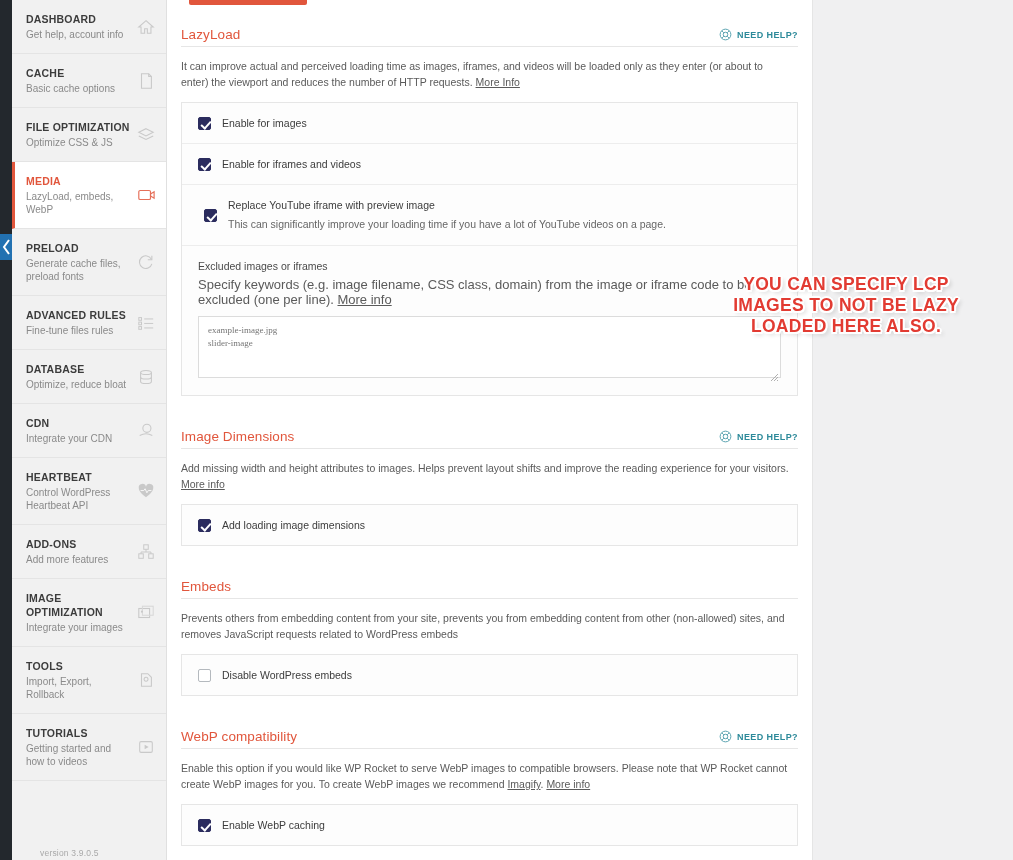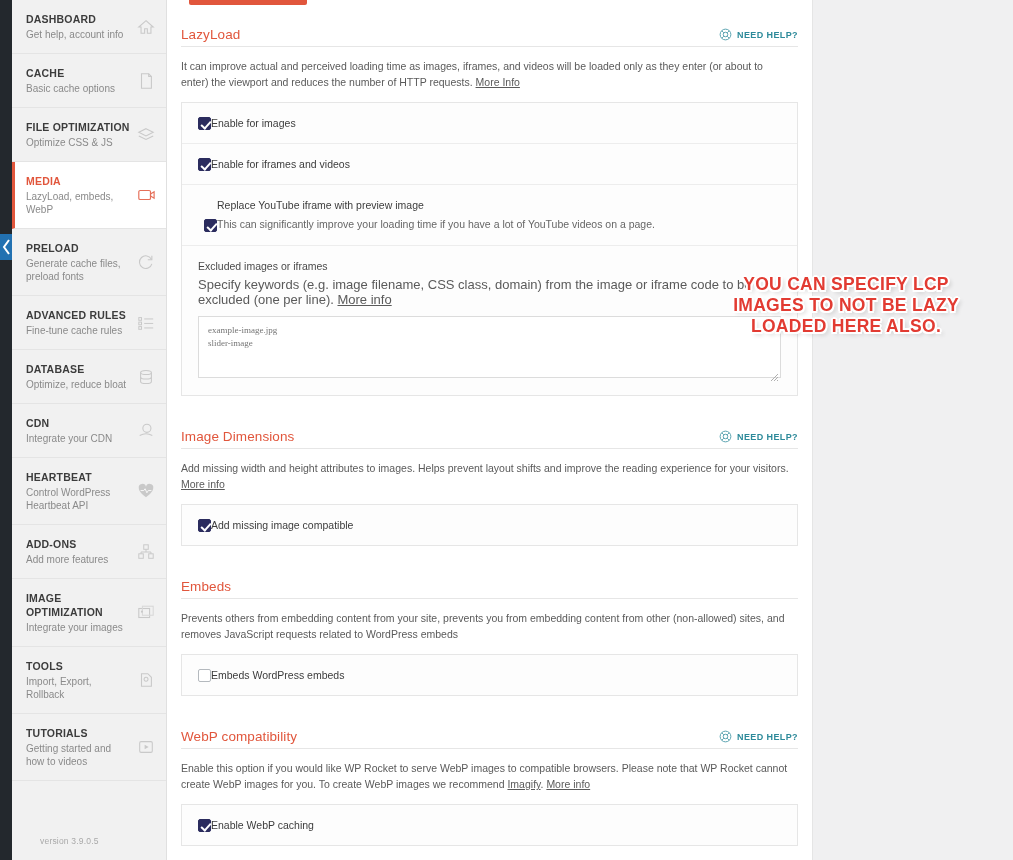--- a/index.html
+++ b/index.html
@@ -54,21 +54,21 @@
   .nav-item.active .nav-sub { color: #8a8a8a; }
   .nav-icon {
     position: absolute; right: 10px; top: 50%; transform: translateY(-50%);
     width: 20px; height: 20px; opacity: .45;
     display: flex; align-items: center; justify-content: center;
   }
   .nav-item.active .nav-icon { opacity: .85; }
   .nav-icon svg { display: block; }
 
   .version {
-    position: absolute; left: 28px; bottom: 14px;
+    position: absolute; left: 28px; bottom: 2px;
     font-size: 8.5px; color: #a9a9a9; letter-spacing: .2px; text-align: center;
   }
 
   
   .content-wrap {
     flex: none; width: 646px; height: 860px;
     background: #ffffff;
     border-right: 1px solid #e5e5e5;
     overflow: hidden;
     position: relative;
@@ -109,21 +109,21 @@
   .panel {
     border: 1px solid #e6e6e6; background: #fdfdfd;
   }
   .panel-row {
     padding: 13px 16px;
     border-bottom: 1px solid #ededed;
   }
   .panel-row:last-child { border-bottom: none; }
   .panel-row.nosep { border-bottom: none; }
 
-  .cb-line { display: flex; align-items: flex-end; }
+  .cb-line { display: flex; align-items: center; gap: 11px; }
   .cbox {
     width: 13px; height: 13px; flex: none; margin-top: 1px;
     border: 1px solid #b4b9be; background: #fff; border-radius: 2px;
     position: relative; cursor: pointer;
   }
   .cbox.checked { background: #2b2c5e; border-color: #2b2c5e; }
   .cbox.checked::after {
     content: ""; position: absolute;
     left: 3.5px; top: 0.5px; width: 4px; height: 8px;
     border: solid #ffffff; border-width: 0 2px 2px 0;
@@ -245,21 +245,21 @@
       <span class="nav-icon">
         <svg width="18" height="18" viewBox="0 0 20 20">
             <path d="M16 7 A7 7 0 1 0 16.5 12" fill="none" stroke="#999" stroke-width="1.2"></path>
             <path d="M16.5 3 L16.5 7.5 L12 7.5" fill="none" stroke="#999" stroke-width="1.2"></path>
           </svg>
       </span>
     </div>
 
     <div class="nav-item">
       <div class="nav-title">ADVANCED RULES</div>
-      <div class="nav-sub">Fine-tune cache rules</div>
+      <div class="nav-sub">Fine-tune files rules</div>
       <span class="nav-icon">
         <svg width="18" height="18" viewBox="0 0 20 20">
             <rect x="2" y="4" width="3" height="3" fill="none" stroke="#999" stroke-width="1.1"></rect>
             <rect x="2" y="9" width="3" height="3" fill="none" stroke="#999" stroke-width="1.1"></rect>
             <rect x="2" y="14" width="3" height="3" fill="none" stroke="#999" stroke-width="1.1"></rect>
             <path d="M8 5.5 H18 M8 10.5 H18 M8 15.5 H18" stroke="#999" stroke-width="1.1"></path>
           </svg>
       </span>
     </div>
 
@@ -434,38 +434,38 @@
           </div>
         </div>
         <div class="sec-desc">
           <span>Add missing width and height attributes to images. Helps prevent layout shifts and improve the reading experience for your visitors.</span>
           <span class="link">More info</span>
         </div>
         <div class="panel">
           <div class="panel-row nosep">
             <div class="cb-line">
               <span class="cbox checked"></span>
-              <span class="cb-text">Add missing image compatible</span>
+              <span class="cb-text">Add loading image dimensions</span>
             </div>
           </div>
         </div>
       </div>
 
       <div class="spacer-lg"></div>
 
       <div class="section">
         <div class="sec-head">
           <div class="sec-title">Embeds</div>
         </div>
         <div class="sec-desc">Prevents others from embedding content from your site, prevents you from embedding content from other (non-allowed) sites, and removes JavaScript requests related to WordPress embeds</div>
         <div class="panel">
           <div class="panel-row nosep">
             <div class="cb-line">
               <span class="cbox"></span>
-              <span class="cb-text">Embeds WordPress embeds</span>
+              <span class="cb-text">Disable WordPress embeds</span>
             </div>
           </div>
         </div>
       </div>
 
       <div class="spacer-lg"></div>
 
       <div class="section">
         <div class="sec-head">
           <div class="sec-title">WebP compatibility</div>

